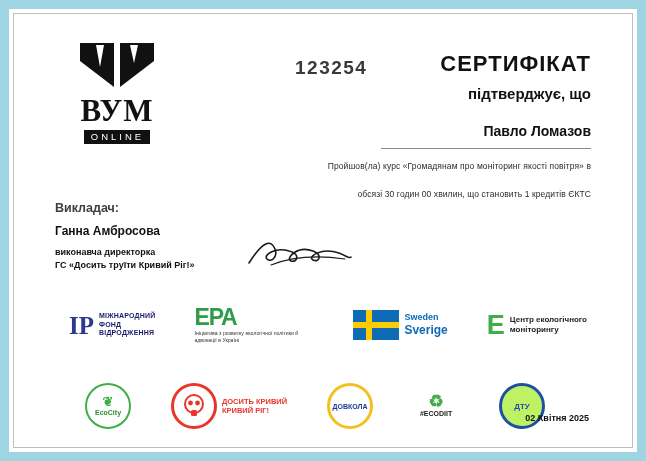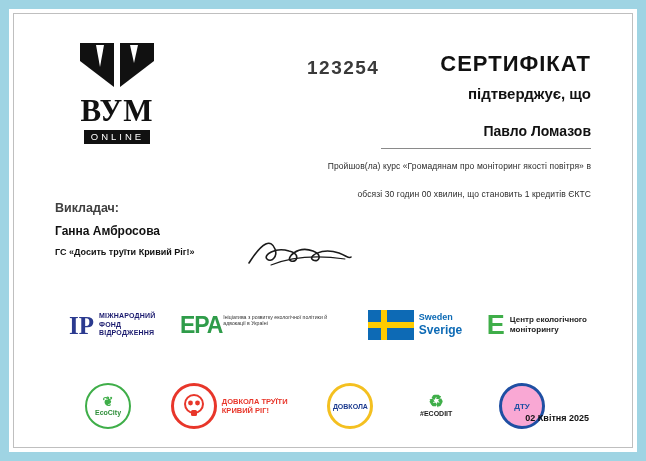--- a/index.html
+++ b/index.html
@@ -78,21 +78,20 @@
   
   .cert-number {
     position: absolute;
     left: 286px;
     top: 48px;
     font-family: "Liberation Sans", sans-serif;
     font-size: 19px;
     font-weight: bold;
     letter-spacing: 1.5px;
     color: #3a3a3a;
-    margin-left: 12px;
   }
   .title {
     position: absolute;
     right: 46px;
     top: 42px;
     font-family: "Liberation Sans", sans-serif;
     font-size: 22px;
     font-weight: bold;
     letter-spacing: 1px;
     color: #111111;
@@ -321,21 +320,21 @@
     flex-direction: column;
     line-height: 1.15;
   }
   .recycle {
     font-size: 17px;
     color: #3fae49;
     line-height: 1;
   }
   .badge-dtv {
     border: 3px solid #1f4fa3;
-    background: #f9a8d4;
+    background: #bef264;
     color: #1f4fa3;
     font-size: 8px;
   }
 
   .date {
     position: absolute;
     right: 48px;
     top: 404px;
     font-size: 9px;
     font-weight: bold;
@@ -368,41 +367,42 @@
 
     <div class="recipient">Павло Ломазов</div>
     <div class="recipient-rule"></div>
 
     <div class="desc-line desc-1">Пройшов(ла) курс «Громадянам про моніторинг якості повітря» в</div>
     <div class="desc-line desc-2">обсязі 30 годин 00 хвилин, що становить 1 кредитів ЄКТС</div>
 
     <div class="teacher-label">Викладач:</div>
     <div class="teacher-name">Ганна Амбросова</div>
     <div class="teacher-role">
+      <div>виконавча директорка</div>
       <div>ГС «Досить труїти Кривий Ріг!»</div>
     </div>
     <div class="signature">
       <svg width="110" height="40" viewBox="0 0 110 40" xmlns="http://www.w3.org/2000/svg">
         <path d="M4 30 C18 8, 26 6, 30 16 C33 24, 26 30, 22 26 C18 22, 30 14, 44 18 C56 21, 52 30, 46 28 C40 26, 52 12, 68 18 C78 22, 74 30, 68 27 C62 24, 76 14, 94 20 C102 23, 104 26, 106 24" fill="none" stroke="#1a1a1a" stroke-width="1.6" stroke-linecap="round"></path>
         <path d="M26 32 C46 24, 72 22, 100 26" fill="none" stroke="#1a1a1a" stroke-width="1.1" stroke-linecap="round"></path>
       </svg>
     </div>
 
     <div class="logos-row-1">
 
       <div class="partner">
         <span class="irf-mark">ІР</span>
         <span class="partner-text">
           <span>МІЖНАРОДНИЙ</span><br>
           <span>ФОНД</span><br>
           <span>ВІДРОДЖЕННЯ</span>
         </span>
       </div>
 
-      <div class="partner" style="flex-direction:row; align-items:flex-start; gap:1px;">
+      <div class="partner" style="flex-direction:column; align-items:flex-start; gap:1px;">
         <span class="epa-mark">ЕРА</span>
         <span class="epa-sub">Ініціатива з розвитку екологічної політики й адвокації в Україні</span>
       </div>
 
       <div class="partner">
         <span class="flag-sweden"></span>
         <span class="sweden-text">
           <span class="l1">Sweden</span><br>
           <span class="l2">Sverige</span>
         </span>
@@ -428,21 +428,21 @@
       <div class="partner">
         <span class="badge badge-dosyt">
           <svg width="26" height="26" viewBox="0 0 26 26" xmlns="http://www.w3.org/2000/svg">
             <circle cx="13" cy="11" r="9" fill="none" stroke="#e8362a" stroke-width="2"></circle>
             <circle cx="9.5" cy="10" r="2.4" fill="#e8362a"></circle>
             <circle cx="16.5" cy="10" r="2.4" fill="#e8362a"></circle>
             <rect x="10" y="17" width="6" height="6" rx="1.5" fill="#e8362a"></rect>
           </svg>
         </span>
         <span class="dosyt-text">
-          <span>ДОВКОЛА ТРУЇТИ</span><br>
+          <span>ДОСИТЬ КРИВИЙ</span><br>
           <span>КРИВИЙ РІГ!</span>
         </span>
       </div>
 
       <div class="badge badge-dovkola">
         <span>ДОВКОЛА</span>
       </div>
 
       <div class="badge badge-ecodiit">
         <span class="recycle">♻</span>

